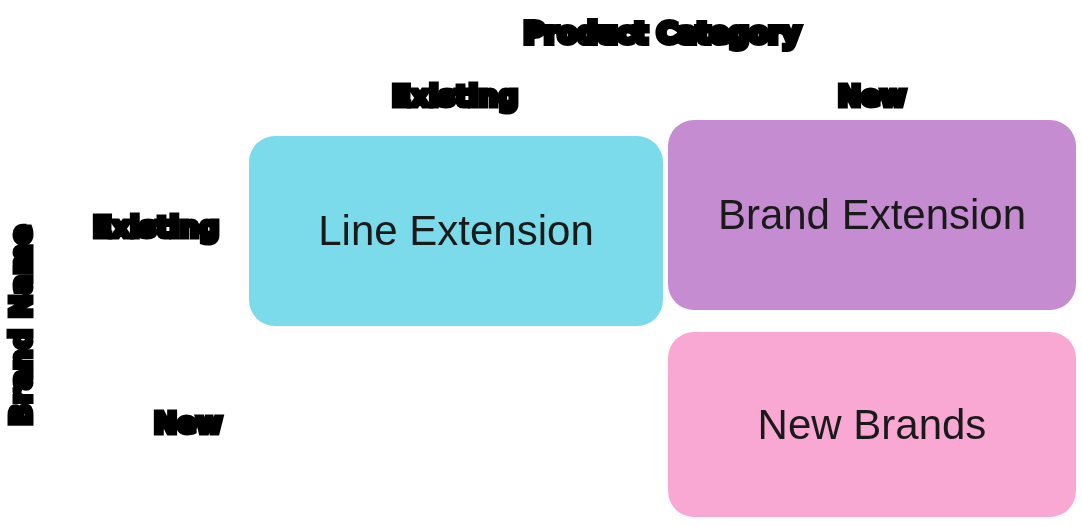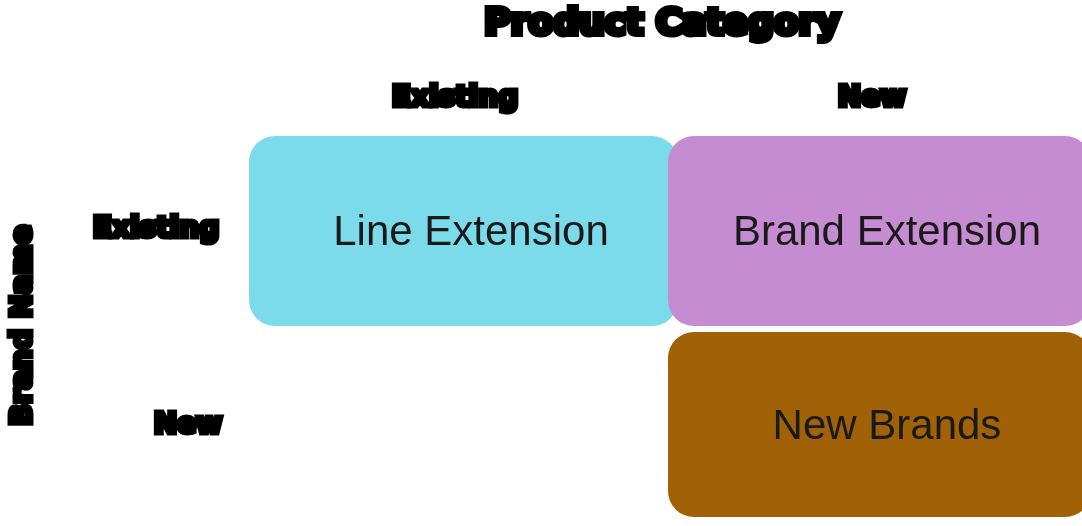--- a/index.html
+++ b/index.html
@@ -16,22 +16,22 @@
     position: absolute;
     color: #000000;
     font-weight: bold;
     -webkit-text-stroke: 5px #000000;
     text-stroke: 5px #000000;
     letter-spacing: 0px;
     white-space: nowrap;
     font-family: "DejaVu Sans", sans-serif;
   }
   .axis-title {
-    left: 412px; top: 2px; width: 500px;
-    font-size: 36px; line-height: 40px;
+    left: 412px; top: 14px; width: 500px;
+    font-size: 28px; line-height: 40px;
     text-align: center;
     -webkit-text-stroke: 6px #000000;
   }
   .col-header { top: 76px; width: 200px; font-size: 28px; line-height: 42px; text-align: center; }
   .col-header.c1 { left: 355px; }
   .col-header.c2 { left: 772px; }
   .row-label { width: 200px; font-size: 28px; line-height: 44px; text-align: center; }
   .row-label.r1 { left: 56px; top: 206px; }
   .row-label.r2 { left: 88px; top: 402px; }
   .y-axis-label {
@@ -42,24 +42,23 @@
     transform: rotate(180deg);
   }
   
   .quadrant {
     position: absolute;
     border-radius: 26px;
     display: flex; align-items: center; justify-content: center;
     font-size: 42px;
     color: #1a1a1a;
     font-family: "Liberation Sans", sans-serif;
-    padding-left: 15px;
   }
   .q1 { left: 249px; top: 136px; width: 414px; height: 190px; }
-  .q2 { left: 668px; top: 136px; width: 408px; height: 190px; }
+  .q2 { left: 668px; top: 120px; width: 408px; height: 190px; }
   .q3 { left: 249px; top: 332px; width: 414px; height: 185px; }
   .q4 { left: 668px; top: 332px; width: 408px; height: 185px; }
 </style>
 </head>
 <body>
 
 <div class="stage">
 
   <div class="blob axis-title">Product Category</div>
 
@@ -75,17 +74,17 @@
 
   <div class="quadrant q1" style="background-color: rgb(124, 219, 234);">
     <span>Line Extension</span>
   </div>
 
   <div class="quadrant q2" style="background-color: rgb(197, 140, 210);">
     <span>Brand Extension</span>
   </div>
 
 
-  <div class="quadrant q4" style="background-color: #a16207; justify-content: center;">
+  <div class="quadrant q4" style="background-color: #f9a8d4; justify-content: center;">
     <span>New Brands</span>
   </div>
 
 </div>
 
 </body></html>

